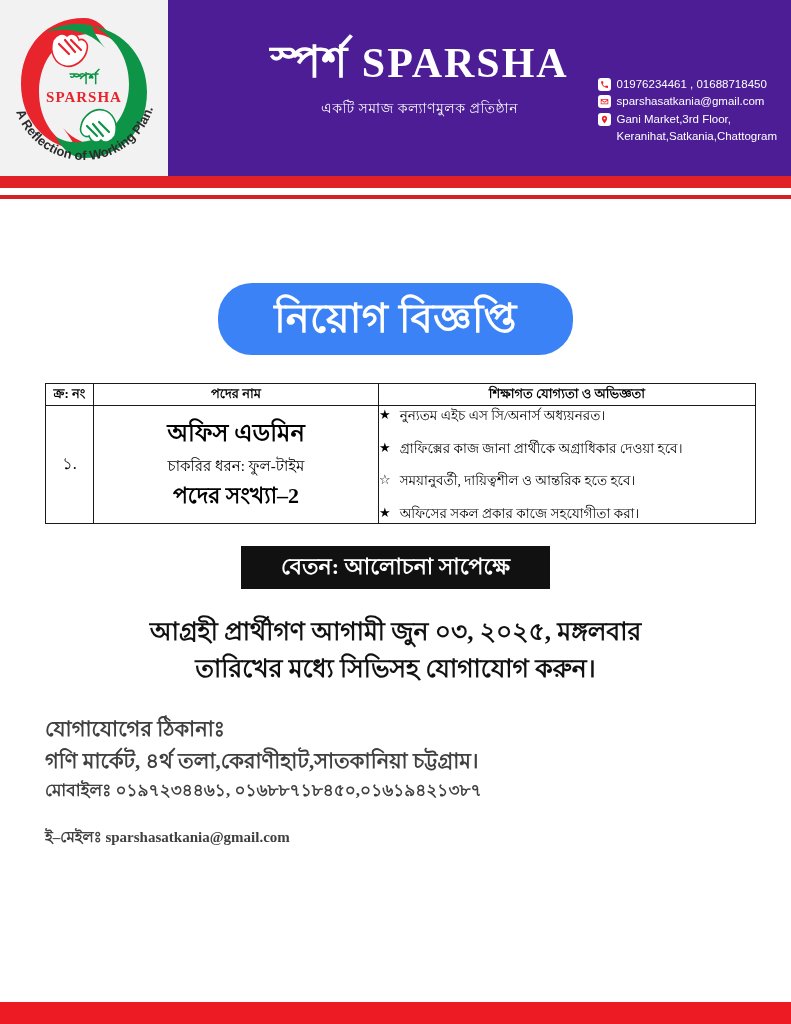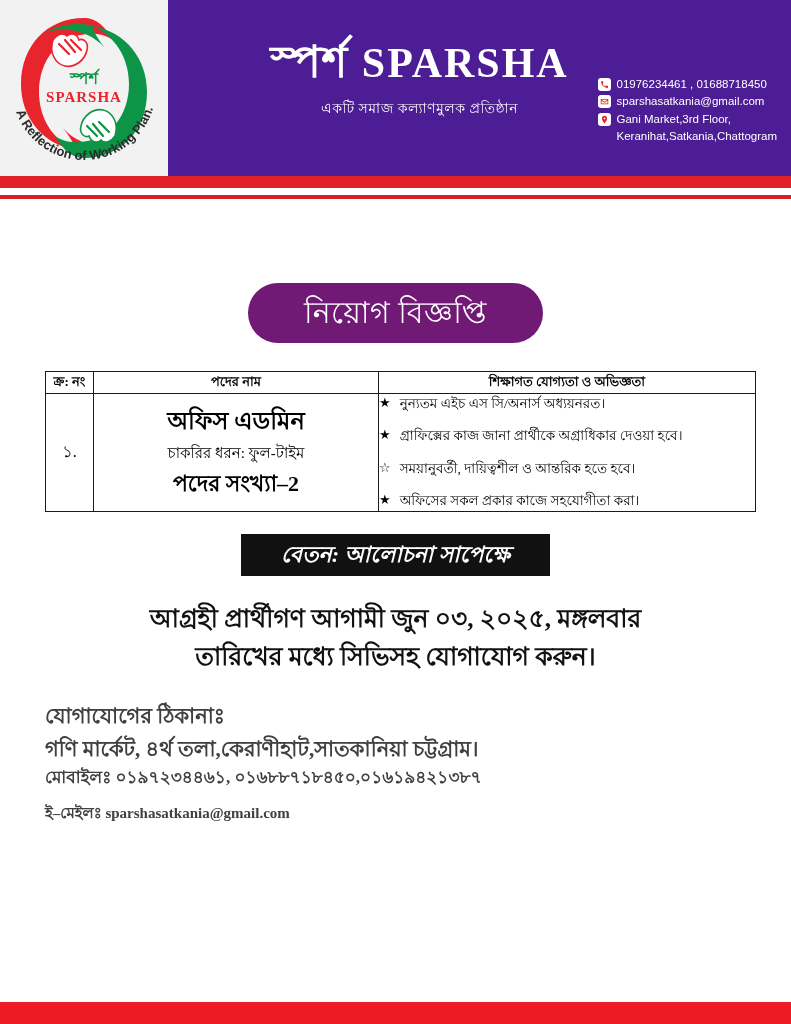--- a/index.html
+++ b/index.html
@@ -107,26 +107,26 @@
   .content{
     padding:0 45px;
     position:relative;
   }
 
   .title-pill-wrap{
     display:flex;justify-content:center;
     margin-top:84px;
   }
   .title-pill{
-    background:#701a75;
+    background:#3b82f6;
     color:#ffffff;
     border-radius:34px;
     padding:11px 56px;
-    font-size:30px;
-    font-weight:normal;
+    font-size:40px;
+    font-weight:bold;
     font-family:"Liberation Serif", serif;
     letter-spacing:0.5px;
     line-height:1.25;
   }
 
   
   table.job-table{
     width:710px;
     margin:28px auto 0 auto;
     border-collapse:collapse;
@@ -190,21 +190,20 @@
   .qual-star{
     flex:0 0 auto;
     font-size:13px;
     line-height:1.45;
   }
 
   
   .salary-wrap{
     display:flex;justify-content:center;
     margin-top:22px;
-    font-style:italic;
   }
   .salary-bar{
     background:#111111;
     color:#ffffff;
     padding:7px 40px;
     font-size:22px;
     font-weight:bold;
     font-family:"Liberation Serif", serif;
     line-height:1.3;
   }
@@ -237,21 +236,21 @@
     line-height:1.55;
   }
   .foot-mobile{
     font-size:17px;
     font-weight:bold;
     line-height:1.55;
   }
   .foot-email{
     font-size:15px;
     font-weight:bold;
-    margin-top:10px;
+    margin-top:22px;
     line-height:1.5;
   }
 
   
   .bottom-bar{
     position:absolute;
     left:0;bottom:0;
     width:100%;
     height:22px;
     background:#ED1C24;

